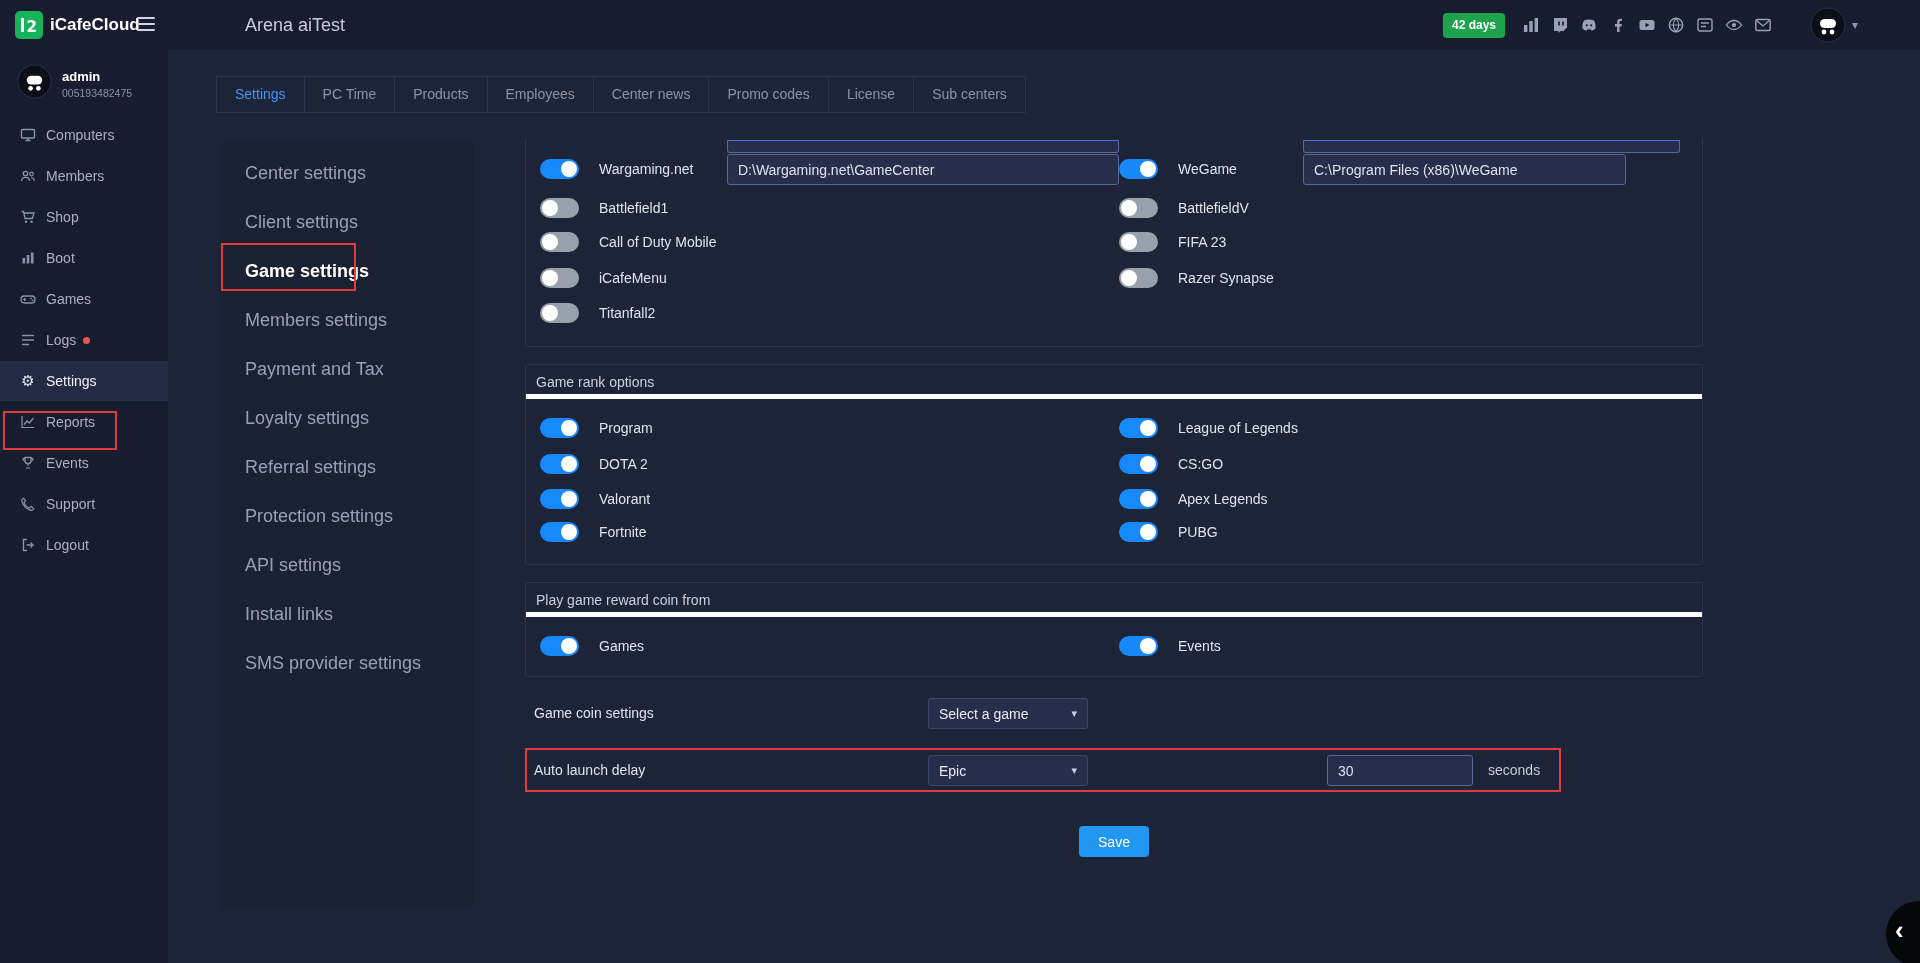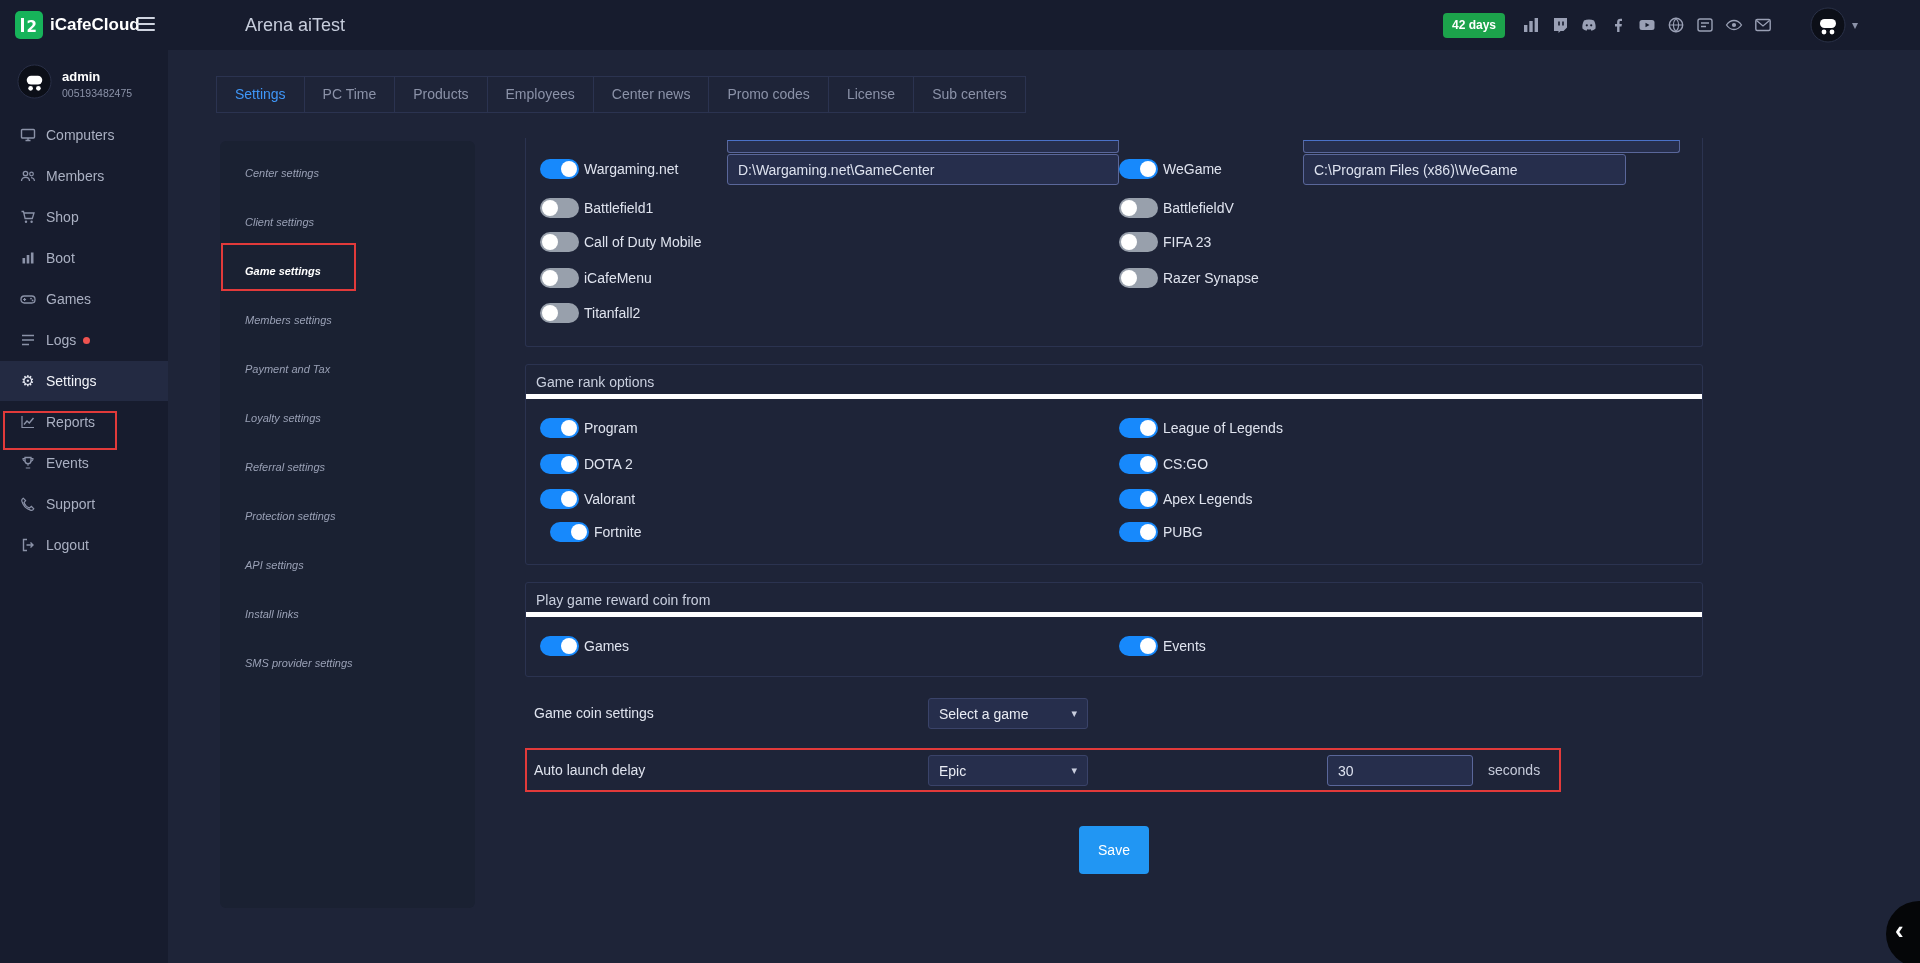--- a/index.html
+++ b/index.html
@@ -33,47 +33,47 @@
   .side-item.active .sicon { color:#e6e9f3; }
   .dot-badge { width:7px; height:7px; border-radius:50%; background:#ef5350; margin-left:7px; }
   .gear-glyph { font-size:15px; line-height:16px; }
   
   .tabs { position:absolute; left:216px; top:76px; display:flex; border:1px solid #2b3350; z-index:2; }
   .tab { padding:0 18px; line-height:35px; font-size:14px; color:#8b92a8; border-right:1px solid #2b3350; cursor:pointer; white-space:nowrap; }
   .tab:last-child { border-right:none; }
   .tab.active { color:#3f97f8; }
   
   .settings-nav { position:absolute; left:220px; top:141px; width:255px; height:767px; background:#1a2132; border-radius:6px; padding-top:8px; }
-  .nav-item { height:49px; line-height:49px; padding-left:25px; font-size:11px; color:#99a0b5; cursor:pointer;font-style:italic; }
+  .nav-item { height:49px; line-height:49px; padding-left:25px; font-size:18px; color:#99a0b5; cursor:pointer; }
   .nav-item.active { color:#ffffff; font-weight:bold; }
   
   .sec { position:absolute; left:525px; width:1178px; border:1px solid #2b3350; border-radius:3px; }
   .sec1 { top:138px; height:209px; border-top:none; border-radius:0 0 3px 3px; }
   .sec2 { top:364px; height:201px; }
   .sec3 { top:582px; height:95px; }
   .sec-header { height:34px; line-height:34px; padding-left:10px; font-size:14px; color:#c9cfde; border-bottom:5px solid #ffffff; }
   .trow { position:absolute; height:20px; display:flex; align-items:center; }
   .toggle { width:39px; height:20px; border-radius:10px; position:relative; display:inline-block; flex:none; cursor:pointer; }
   .toggle::after { content:""; position:absolute; top:2px; width:16px; height:16px; border-radius:50%; background:#fff; }
   .toggle[data-state="on"] { background:#1789fc; }
   .toggle[data-state="on"]::after { right:2px; }
   .toggle[data-state="off"] { background:#98a0ac; }
   .toggle[data-state="off"]::after { left:2px; }
-  .tlabel { margin-left:5px; font-size:14px; color:#dfe3ee; white-space:nowrap; }
+  .tlabel { margin-left:20px; font-size:14px; color:#dfe3ee; white-space:nowrap; }
   .path-input { position:absolute; height:31px; background:#262e4c; border:1px solid #5a679a; border-radius:3px; color:#dde2ef; font-size:14px; padding:0 10px; font-family:"Liberation Sans","DejaVu Sans",sans-serif; }
   .strip { position:absolute; top:2px; height:13px; background:#262e4c; border:1px solid #5a679a; border-radius:0 0 3px 3px; border-top-color:#4b71c8; }
   
   .coin-row { position:absolute; left:525px; top:698px; width:1178px; height:31px; }
   .auto-row { position:absolute; left:525px; top:755px; width:1178px; height:31px; }
   .row-label { position:absolute; left:9px; top:0; line-height:31px; font-size:14px; color:#dfe3ee; }
   .select { position:absolute; left:403px; top:0; width:160px; height:31px; background:#262e4c; border:1px solid #3a4369; border-radius:3px; display:flex; align-items:center; justify-content:space-between; padding:0 10px; font-size:14px; color:#e9ecf4; cursor:pointer; }
   .select .chev { font-size:11px; color:#c9cede; }
   .delay-input { position:absolute; left:802px; top:0; width:146px; height:31px; background:#262e4c; border:1px solid #5a679a; border-radius:3px; color:#dde2ef; font-size:14px; padding:0 10px; font-family:"Liberation Sans","DejaVu Sans",sans-serif; }
   .unit-label { position:absolute; left:963px; top:0; line-height:31px; font-size:14px; color:#c6cbda; }
-  .save-btn { position:absolute; left:1079px; top:826px; width:70px; height:48px; background:#2196f3; border:none; border-radius:4px; color:#fff; font-size:14px; cursor:pointer; font-family:"Liberation Sans","DejaVu Sans",sans-serif; }
+  .save-btn { position:absolute; left:1079px; top:826px; width:70px; height:31px; background:#2196f3; border:none; border-radius:4px; color:#fff; font-size:14px; cursor:pointer; font-family:"Liberation Sans","DejaVu Sans",sans-serif; }
   
   .annotation { position:absolute; border:2px solid #e23a3a; z-index:9; pointer-events:none; }
   .ann-sidebar { left:3px; top:411px; width:114px; height:39px; }
   .ann-nav { left:221px; top:243px; width:135px; height:48px; }
   .ann-auto { left:525px; top:748px; width:1036px; height:44px; }
   
   .float-btn { position:absolute; left:1886px; top:901px; width:66px; height:66px; border-radius:50%; background:#050608; z-index:10; cursor:pointer; }
   .float-btn span { position:absolute; left:9px; top:14px; color:#fff; font-size:26px; font-weight:bold; }
 </style>
 </head>
@@ -351,21 +351,21 @@
     <span class="tlabel">CS:GO</span>
   </div>
   <div class="trow" style="left:14px;top:124px">
     <span class="toggle" data-state="on"></span>
     <span class="tlabel">Valorant</span>
   </div>
   <div class="trow" style="left:593px;top:124px">
     <span class="toggle" data-state="on"></span>
     <span class="tlabel">Apex Legends</span>
   </div>
-  <div class="trow" style="left:24px;top:157px">
+  <div class="trow" style="left:14px;top:157px">
     <span class="toggle" data-state="on"></span>
     <span class="tlabel">Fortnite</span>
   </div>
   <div class="trow" style="left:593px;top:157px">
     <span class="toggle" data-state="on"></span>
     <span class="tlabel">PUBG</span>
   </div>
 </div>
 
 <div class="sec sec3">

